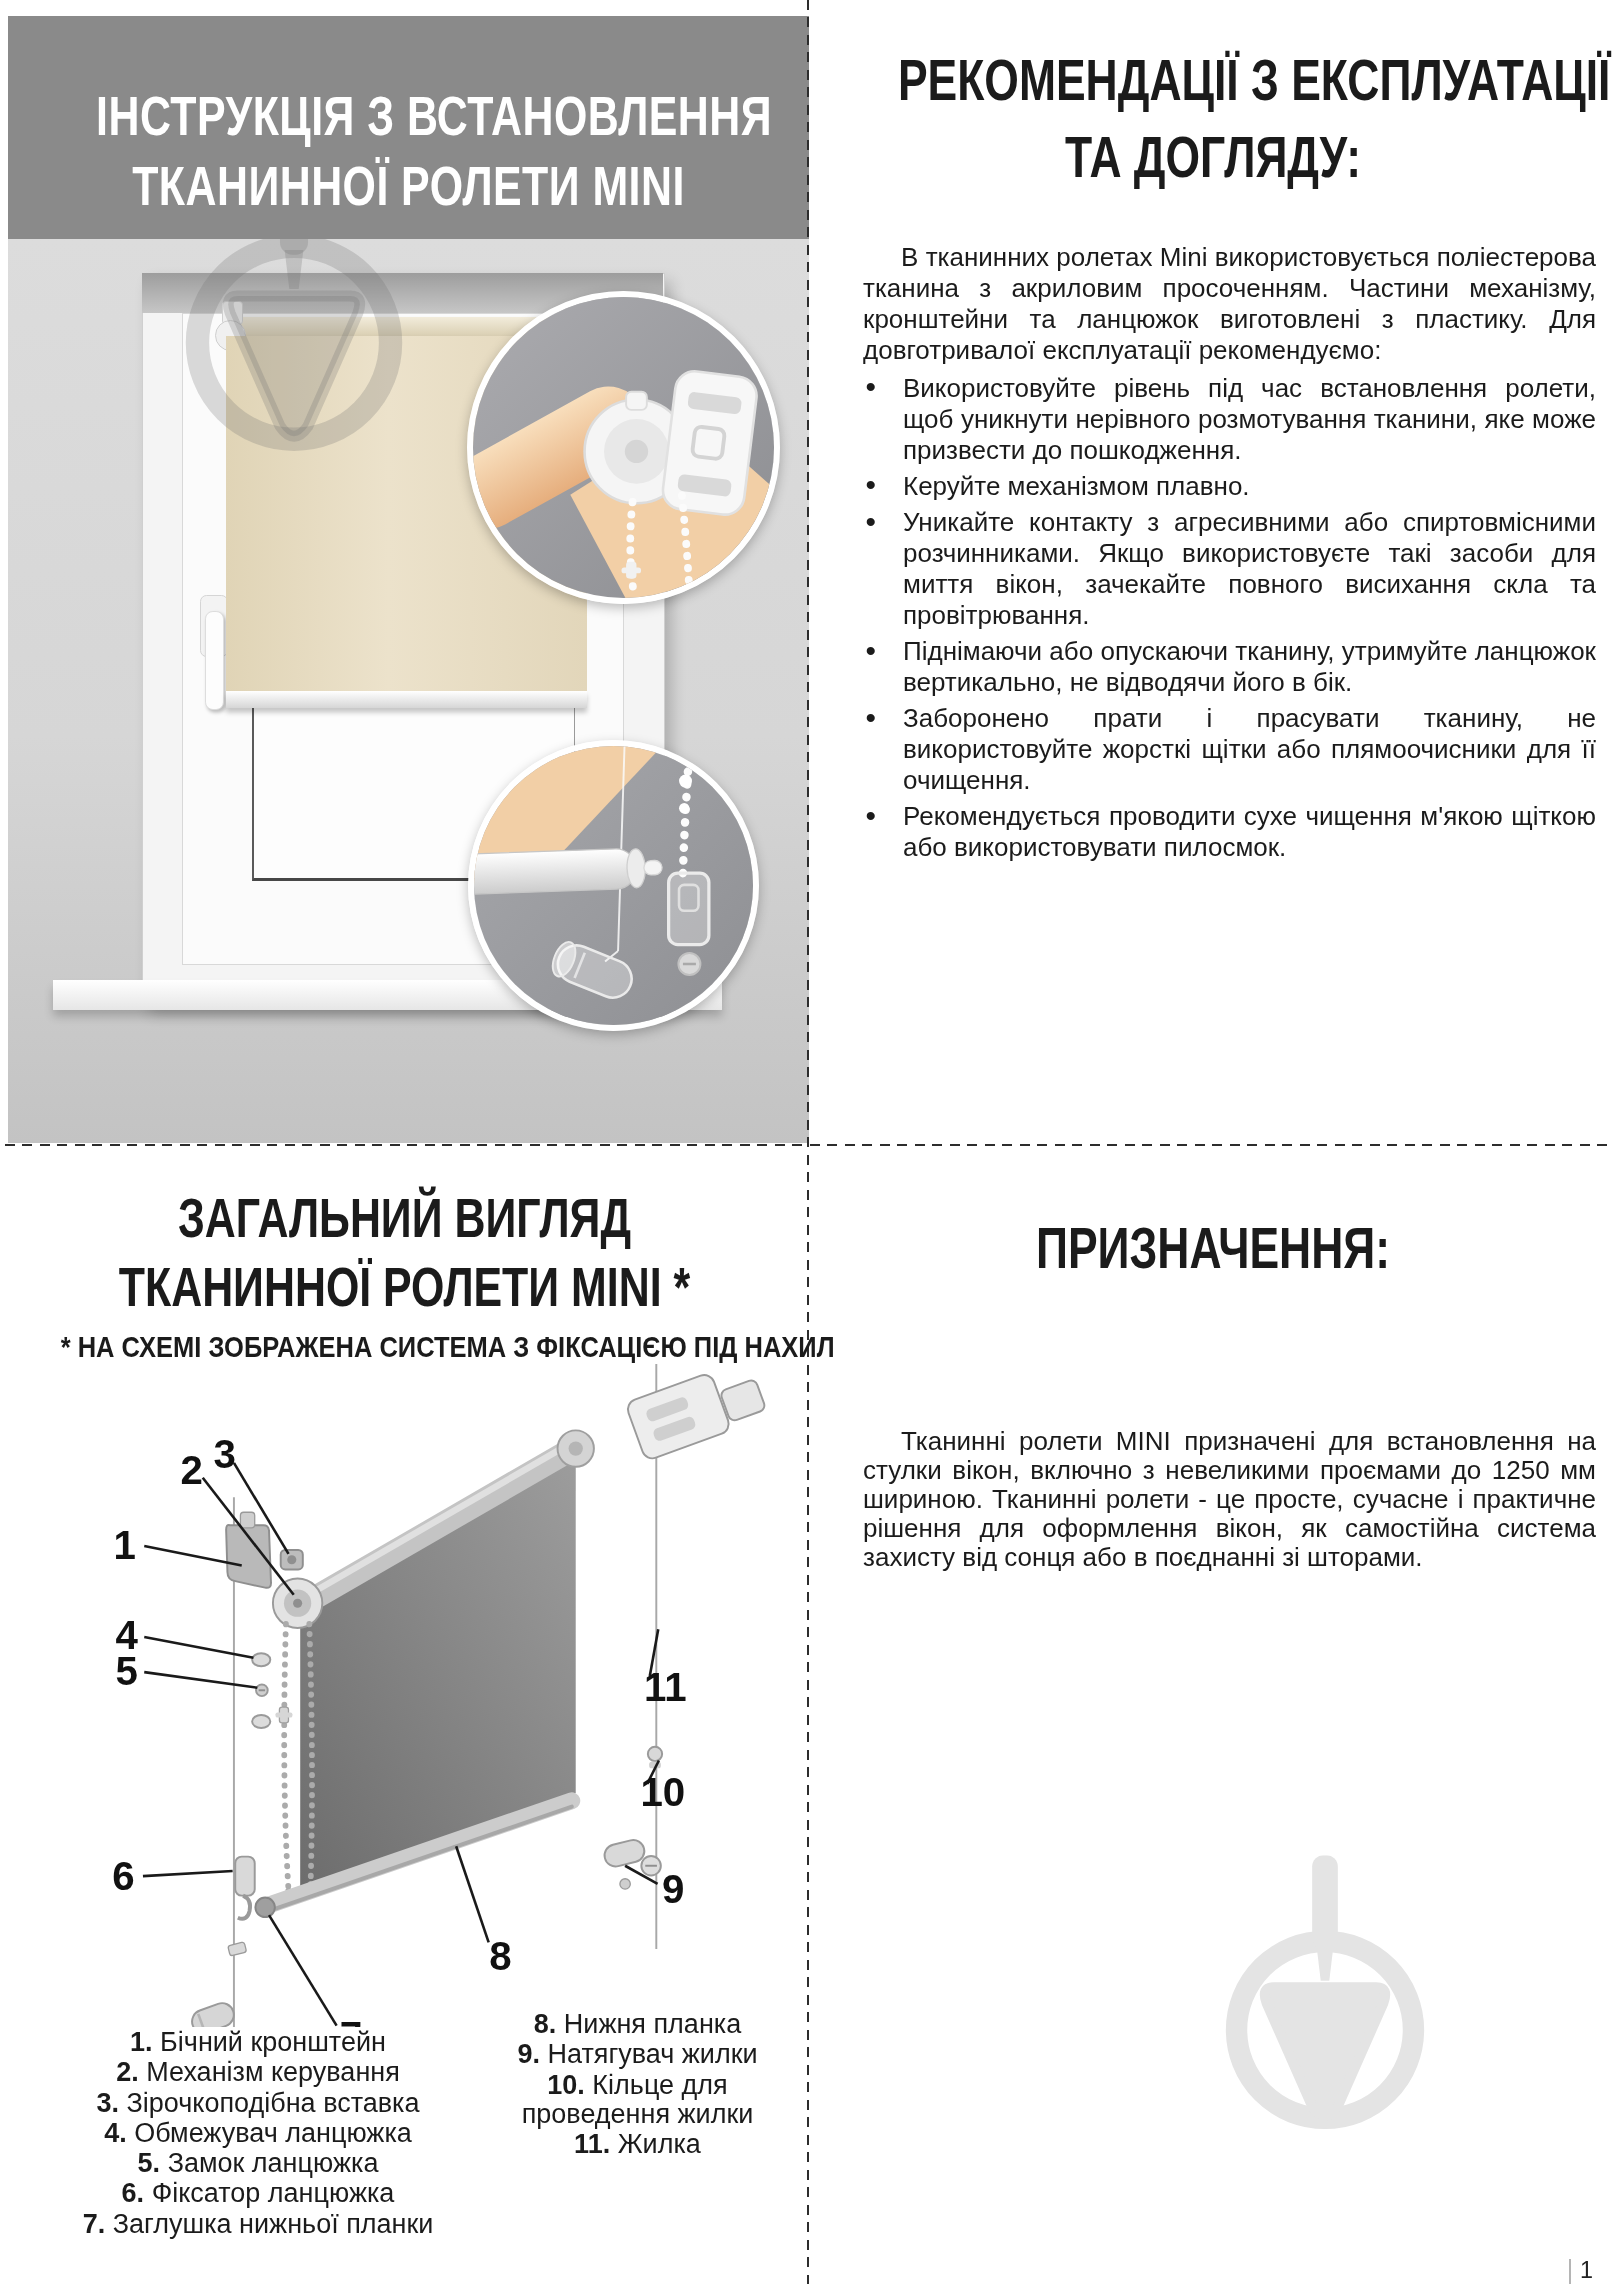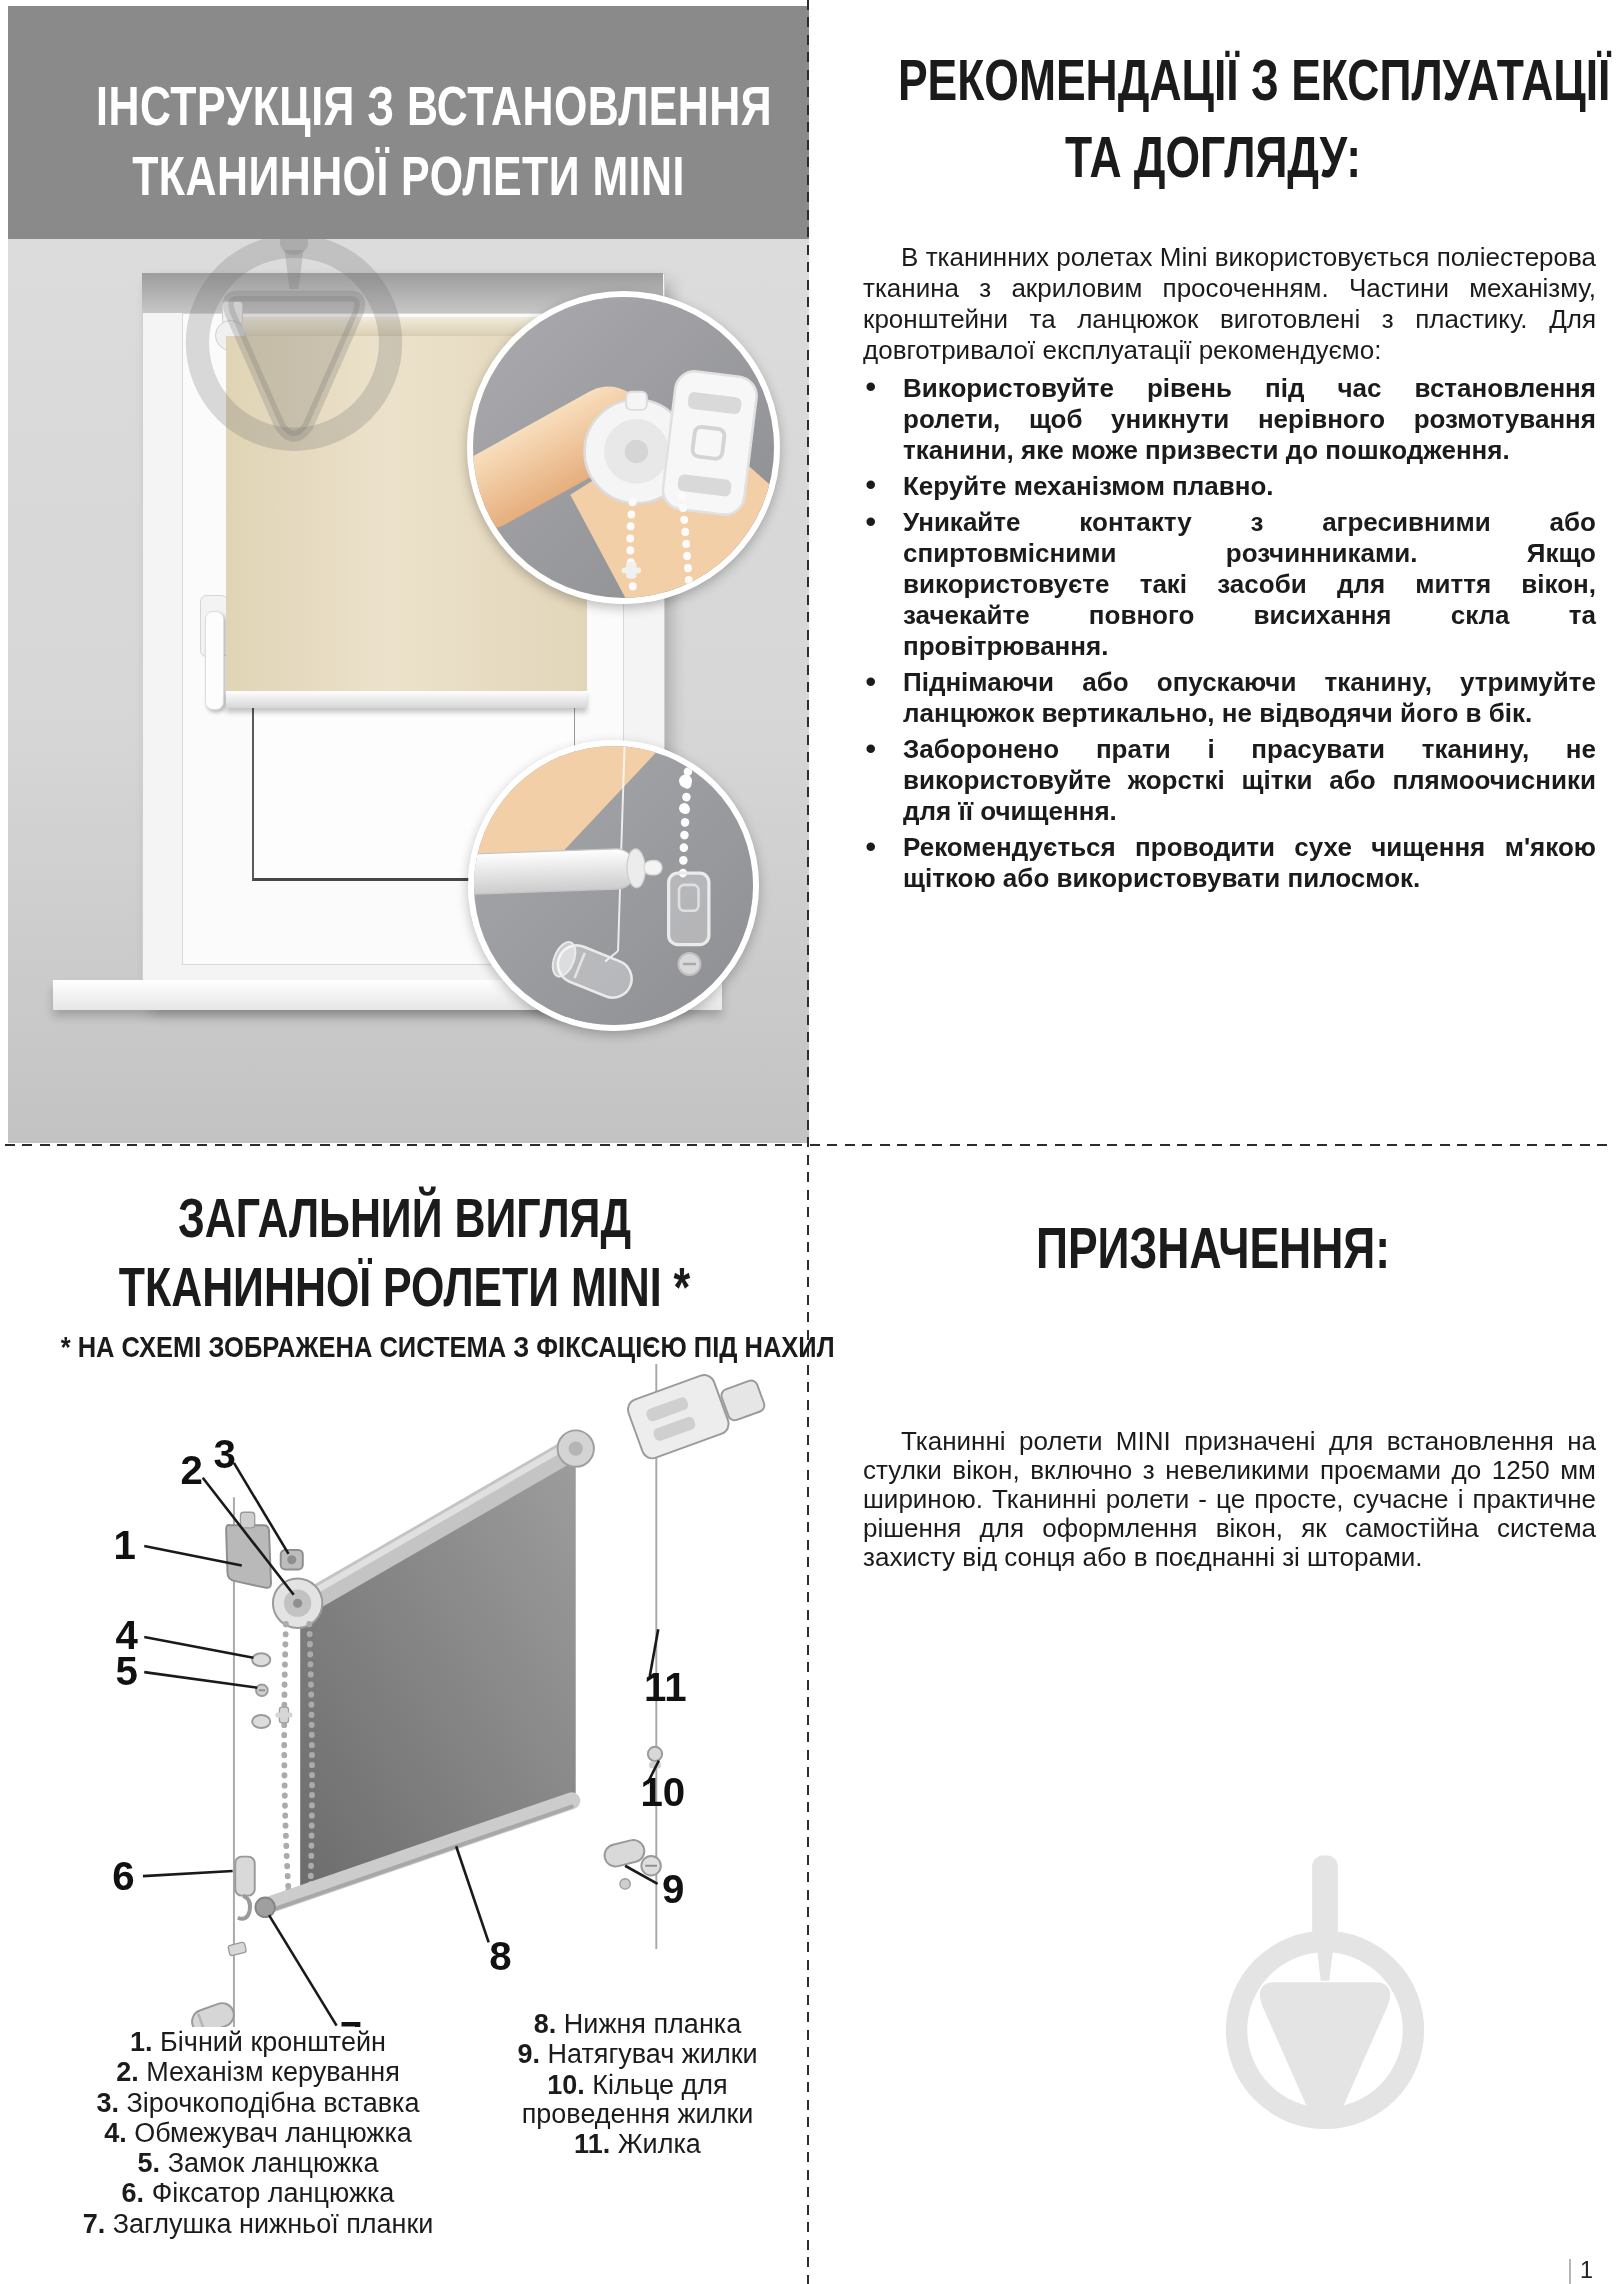--- a/index.html
+++ b/index.html
@@ -3,21 +3,21 @@
 <meta charset="utf-8">
 <style>
   html,body{margin:0;padding:0;background:#fff;}
   #page{position:relative;width:1617px;height:2284px;background:#fff;overflow:hidden;
         font-family:"Liberation Sans",sans-serif;color:#1b1b1b;}
   .abs{position:absolute;}
   .condensed{transform:scaleX(0.78);transform-origin:50% 50%;}
   .condensed85{transform:scaleX(0.85);transform-origin:50% 50%;}
 
   
-  #band{left:7.8px;top:6px;width:801px;height:256px;background:var(--band,#8a8a8a);text-decoration:underline;}
+  #band{left:7.8px;top:16px;width:801px;height:256px;background:var(--band,#8a8a8a);text-decoration:underline;}
   .band-title{width:100%;text-align:center;color:#fff;font-weight:bold;
               font-size:55px;line-height:70px;letter-spacing:0.6px;white-space:nowrap;}
   #band-title-wrap{left:0;top:65px;width:801px;}
 
   
   #photo{left:7.8px;top:239px;width:801px;height:904px;overflow:hidden;
          background:linear-gradient(180deg,#dcdcdc 0%,#d6d6d6 55%,#c3c3c3 100%);}
   #win-frame{left:134px;top:34px;width:521px;height:731px;background:#f4f4f4;
              box-shadow:6.5px 7.8px 14.3px rgba(0,0,0,0.20);border:0.6px solid #cfcfcf;}
   #win-top-shadow{left:134px;top:34px;width:521px;height:40px;
@@ -50,21 +50,21 @@
      background:repeating-linear-gradient(180deg,#2d2d2d 0 9.7px,transparent 9.7px 17.5px);}
   #divider-h{left:5.2px;top:1144px;width:1606px;height:1.9px;
      background:repeating-linear-gradient(90deg,#2d2d2d 0 9.7px,transparent 9.7px 17.5px);}
 
   
   .rt-title{width:808px;text-align:center;font-weight:bold;font-size:57px;line-height:77px;white-space:nowrap;}
   #rec-title-wrap{left:809px;top:42px;}
   #rec-text{left:863px;top:242px;width:733px;font-size:26px;line-height:31px;text-align:justify;}
   #rec-text p{margin:0 0 6.5px 0;text-indent:38px;}
   ul.bullets{margin:0;padding:0;list-style:none;}
-  ul.bullets li{position:relative;padding-left:40px;margin:0 0 5.2px 0;text-align:justify;font-weight:bold;}
+  ul.bullets li{position:relative;padding-left:40px;margin:0 0 5.2px 0;text-align:justify;}
   ul.bullets li::before{content:"•";position:absolute;left:2.6px;top:-1.3px;font-size:30px;}
 
   #purpose-title-wrap{left:809px;top:1210px;}
   #purpose-text{left:863px;top:1427px;width:733px;font-size:26px;line-height:29px;text-align:justify;}
   #purpose-text p{margin:0;text-indent:38px;}
 
   
   #ov-title-wrap{left:0;top:1184px;width:809px;}
   .ov-title{width:100%;text-align:center;font-weight:bold;font-size:55px;line-height:69px;white-space:nowrap;}
   #ov-subtitle{left:0;top:1330px;width:809px;text-align:center;font-weight:bold;font-size:30px;white-space:nowrap;}

